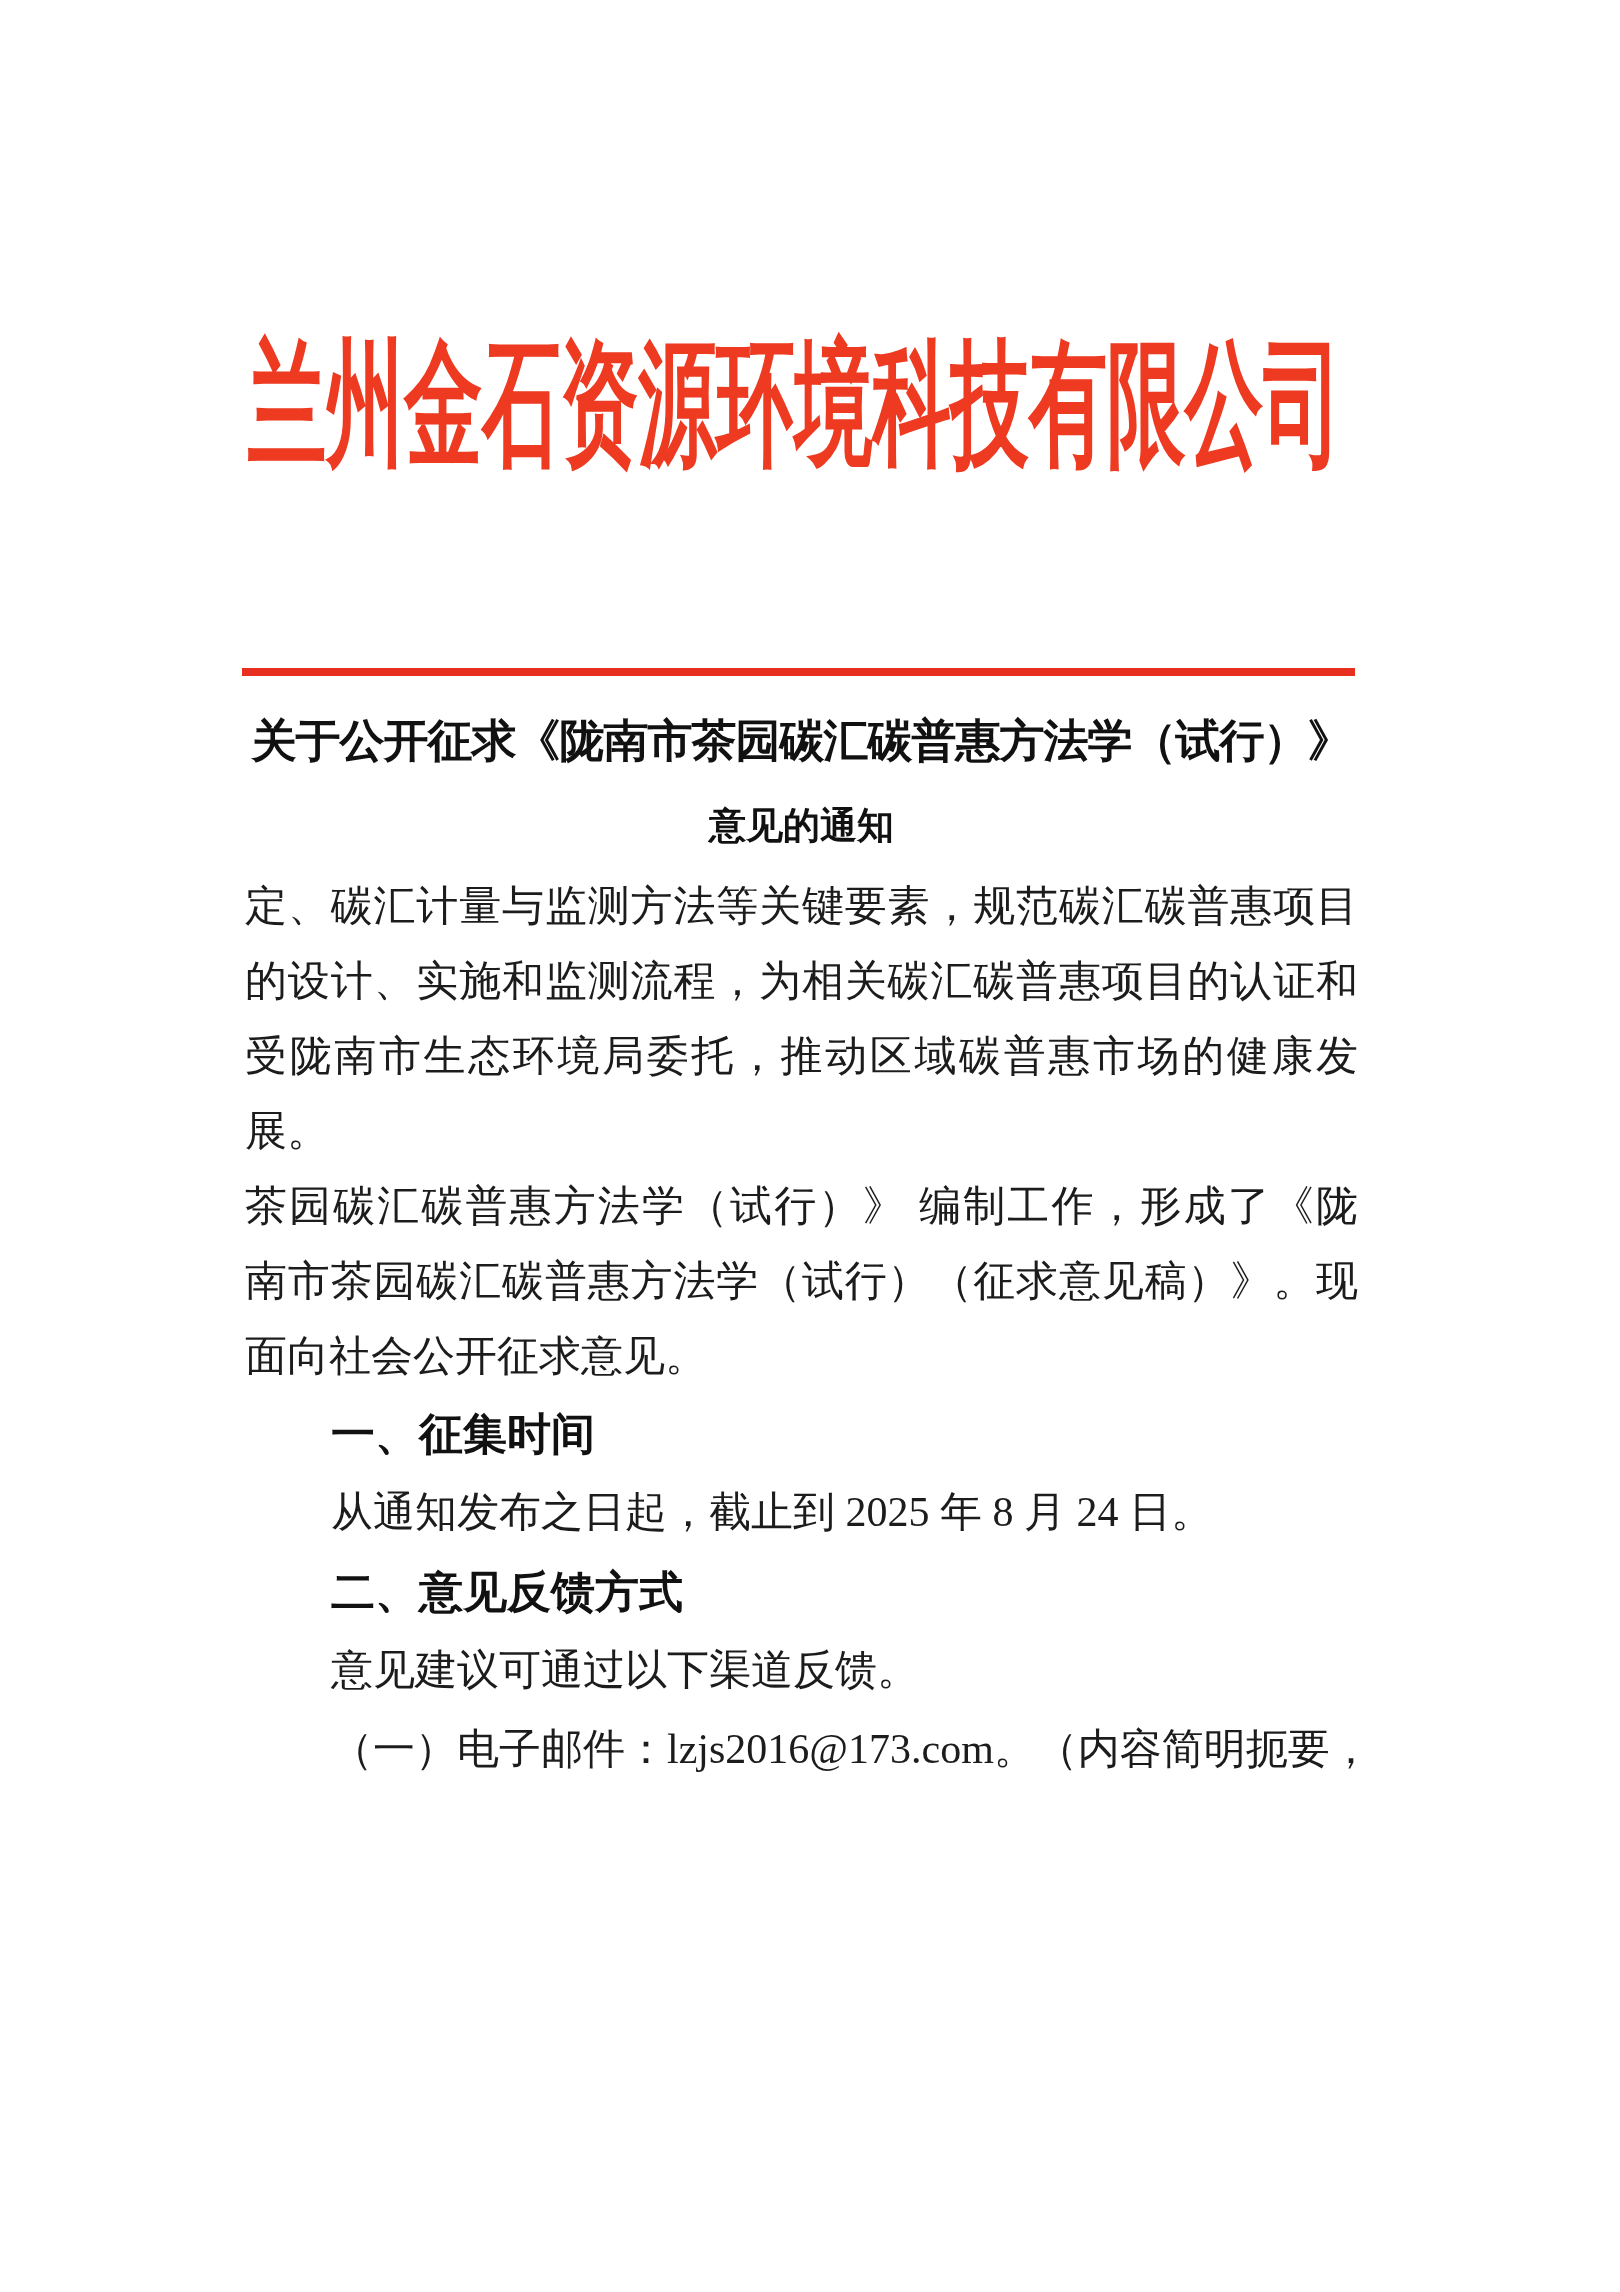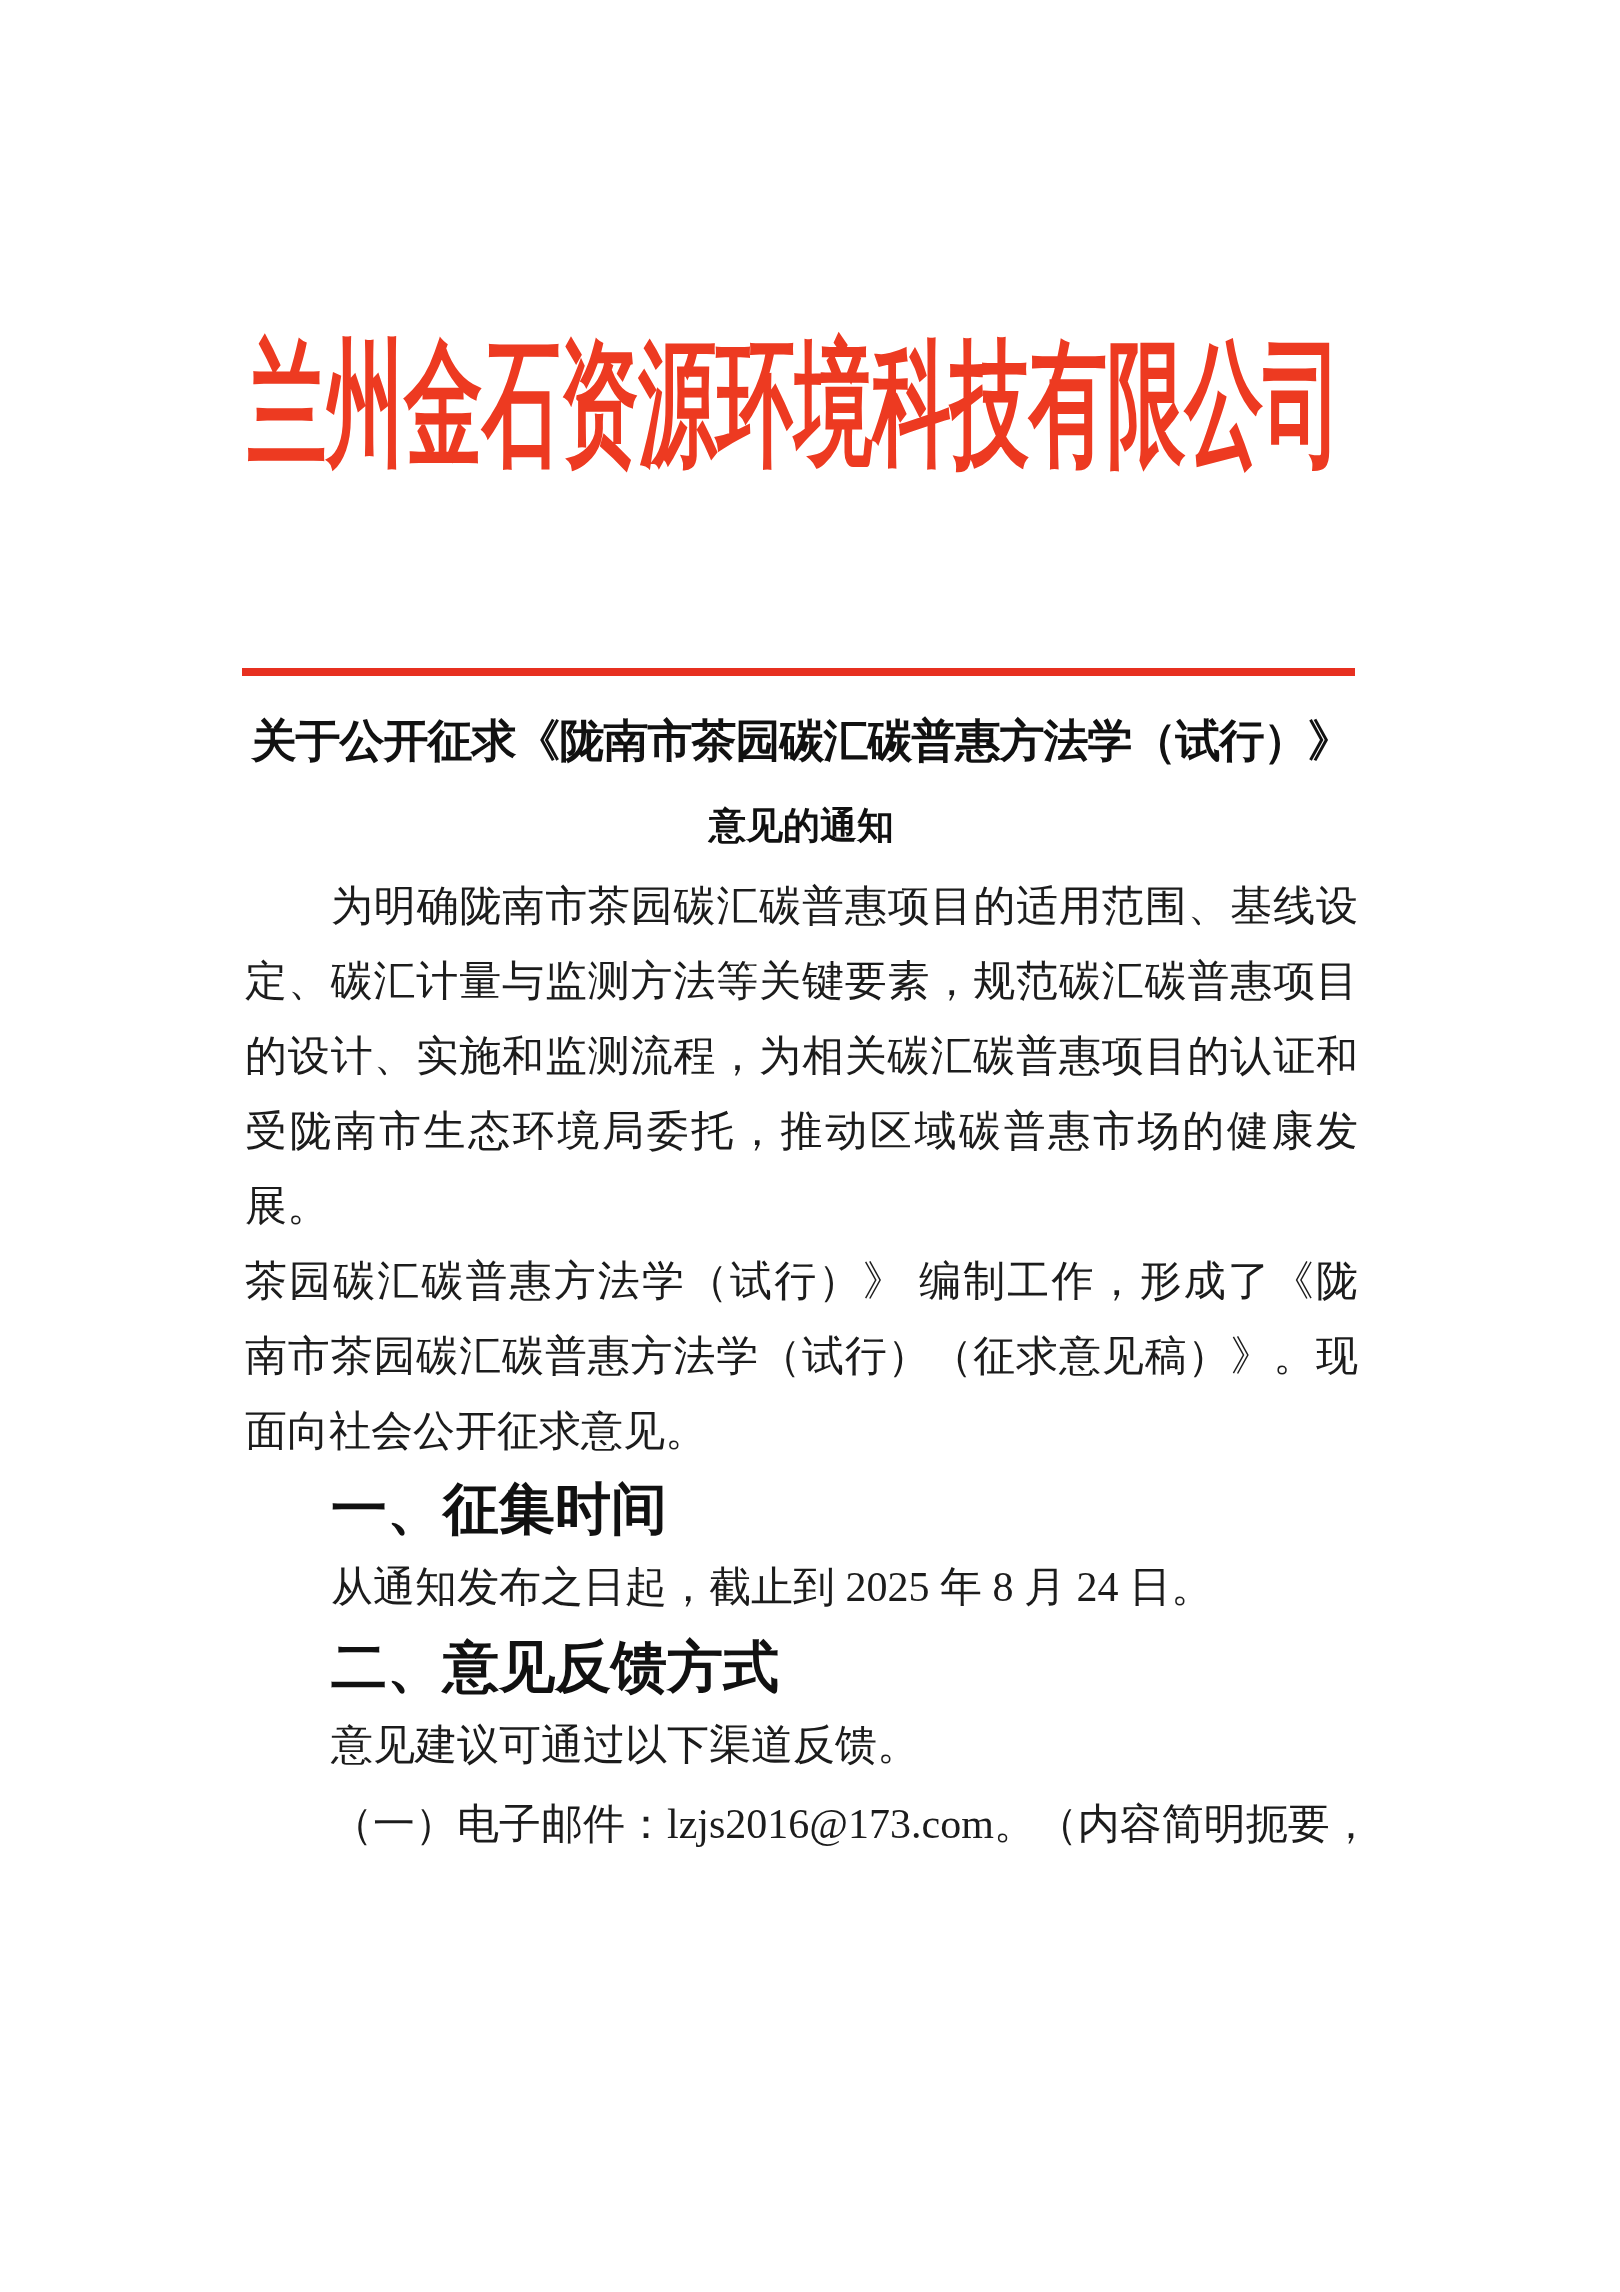--- a/index.html
+++ b/index.html
@@ -86,40 +86,39 @@
     line-height: 79px;
   }
   .indent { padding-left: 86px; }
   .stretch {
     text-align: justify;
     text-align-last: justify;
   }
   .heading {
     font-family: "Liberation Sans", sans-serif;
     font-weight: 700;
-    font-size: 56px;
+    font-size: 44px;
     color: #111111;
   }
 </style>
 </head>
 <body>
 
 <div class="page">
 
   <div class="letterhead">兰州金石资源环境科技有限公司</div>
 
   <div class="red-rule"></div>
 
   <div class="title-wrap">
     <div class="title-line-1">关于公开征求《陇南市茶园碳汇碳普惠方法学（试行）》</div>
     <div class="title-line-2">意见的通知</div>
   </div>
 
   <div class="body-text">
-    <div class="line indent stretch">为明确陇南市茶园碳汇碳普惠项目的适用范围、基线设</div>
     <div class="line stretch">定、碳汇计量与监测方法等关键要素，规范碳汇碳普惠项目</div>
     <div class="line stretch">的设计、实施和监测流程，为相关碳汇碳普惠项目的认证和</div>
     <div class="line stretch">受陇南市生态环境局委托，推动区域碳普惠市场的健康发</div>
     <div class="line">展。</div>
     <div class="line stretch">茶园碳汇碳普惠方法学（试行）》 编制工作，形成了《陇</div>
     <div class="line stretch">南市茶园碳汇碳普惠方法学（试行）（征求意见稿）》。现</div>
     <div class="line">面向社会公开征求意见。</div>
     <div class="line s2 indent heading">一、征集时间</div>
     <div class="line s2 indent">从通知发布之日起，截止到 2025 年 8 月 24 日。</div>
     <div class="line s2 indent heading">二、意见反馈方式</div>

